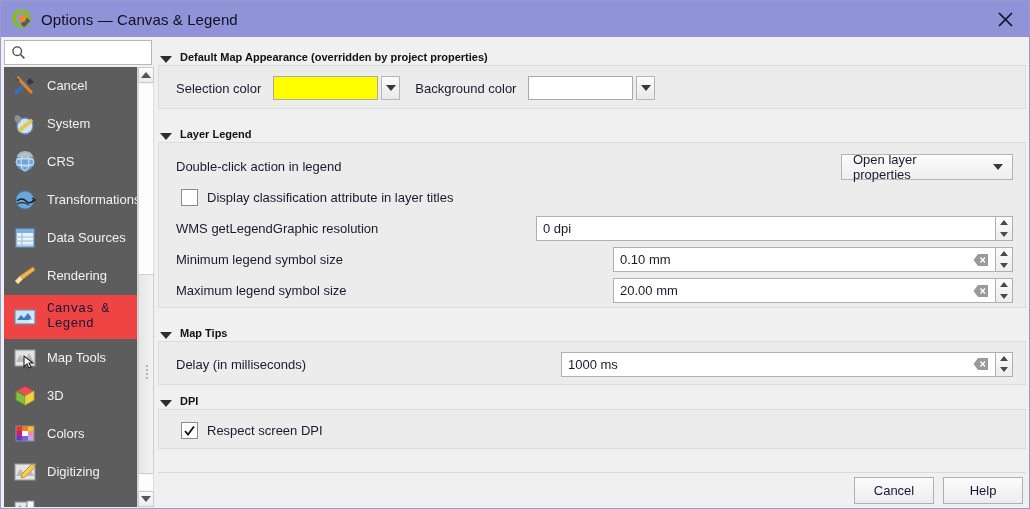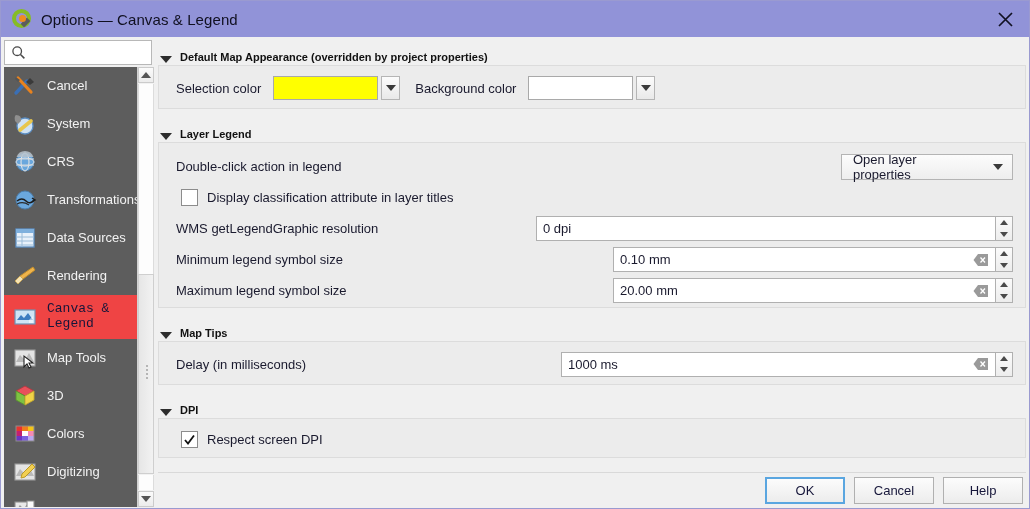--- a/index.html
+++ b/index.html
@@ -671,37 +671,36 @@
                 <span class="caret-up-sm"></span>
               </div>
             <div>
                 <span class="caret-dn-sm"></span>
               </div>
           </span>
         </span>
       </div>
     </div>
 
-    <div class="section-head" style="margin-top:9px;">
+    <div class="section-head" style="">
       <span class="tri"></span>
       <span>DPI</span>
     </div>
     <div class="groupbox" style="height:40px;padding-left:22px;">
       <div class="row" style="height:40px;">
         <span class="cbx checked" id="cbx-dpi">
           <svg width="13" height="13" viewBox="0 0 13 13">
               <path d="M2 7 L5 10.5 L11 2.5" stroke="#111" stroke-width="1.8" fill="none"></path>
             </svg>
         </span>
         <span class="lbl" style="margin-left:9px;">Respect screen DPI</span>
       </div>
     </div>
 
   </div>
 
   <div id="footer-sep"></div>
   <div id="footer">
-    <div class="btn default">OK</div>
     <div class="btn">Cancel</div>
     <div class="btn">Help</div>
   </div>
 
 </div>
 
 </body></html>

